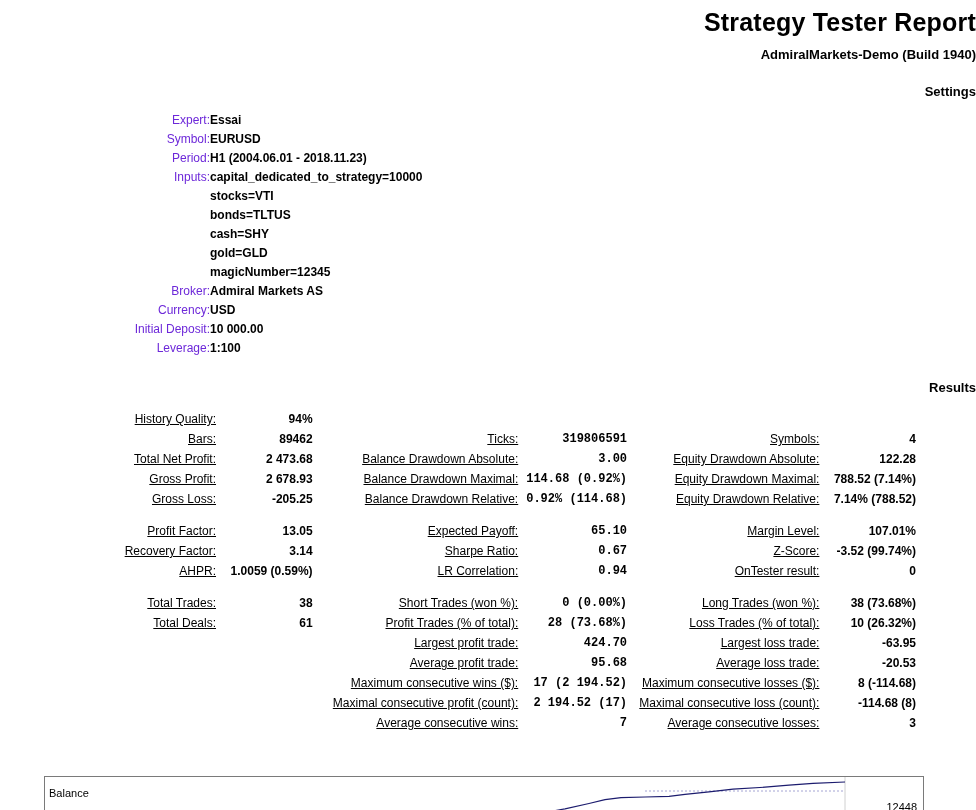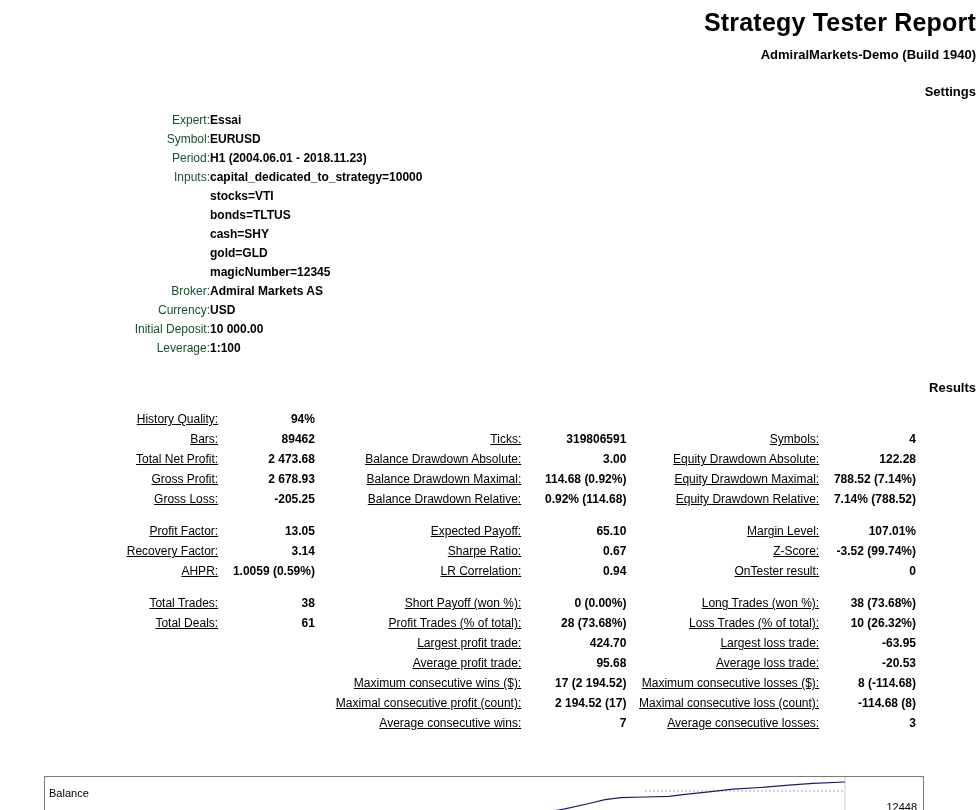--- a/index.html
+++ b/index.html
@@ -52,21 +52,21 @@
   table.settings td {
     font-size: 12px;
     padding: 2px 0;
     vertical-align: top;
     line-height: 15px;
   }
   td.lbl {
     text-align: right;
     padding-right: 8px;
     white-space: nowrap;
-    color: #14532d;
+    color: #6d28d9;
     font-weight: normal;
     width: 110px;
   }
   td.val {
     text-align: left;
     font-weight: bold;
     white-space: nowrap;
   }
   .results-block {
     margin-top: 14px;
@@ -89,21 +89,21 @@
     text-decoration: underline;
   }
   table.results td.rval {
     text-align: right;
     font-weight: bold;
     padding-right: 0;
   }
   .col-a-lbl { width: 170px; }
   .col-a-val { width: 90px; }
   .col-b-lbl { width: 210px; }
-  .col-b-val { width: 100px; }
+  .col-b-val { width: 100px; font-family: Liberation Mono, monospace; }
   .col-c-lbl { width: 195px; }
   .col-c-val { width: 90px; }
   tr.spacer td { height: 12px; padding: 0; line-height: 12px; }
   .chart-wrap {
     position: absolute;
     left: 44px;
     top: 768px;
     width: 880px;
     height: 42px;
     border: 1px solid #7a7a7a;
@@ -271,21 +271,21 @@
             <td class="rval col-b-val">0.94</td>
             <td class="rlbl col-c-lbl">OnTester result:</td>
             <td class="rval col-c-val">0</td>
           </tr>
           <tr class="spacer">
             <td colspan="6"></td>
           </tr>
           <tr>
             <td class="rlbl col-a-lbl">Total Trades:</td>
             <td class="rval col-a-val">38</td>
-            <td class="rlbl col-b-lbl">Short Payoff (won %):</td>
+            <td class="rlbl col-b-lbl">Short Trades (won %):</td>
             <td class="rval col-b-val">0 (0.00%)</td>
             <td class="rlbl col-c-lbl">Long Trades (won %):</td>
             <td class="rval col-c-val">38 (73.68%)</td>
           </tr>
           <tr>
             <td class="rlbl col-a-lbl">Total Deals:</td>
             <td class="rval col-a-val">61</td>
             <td class="rlbl col-b-lbl">Profit Trades (% of total):</td>
             <td class="rval col-b-val">28 (73.68%)</td>
             <td class="rlbl col-c-lbl">Loss Trades (% of total):</td>

